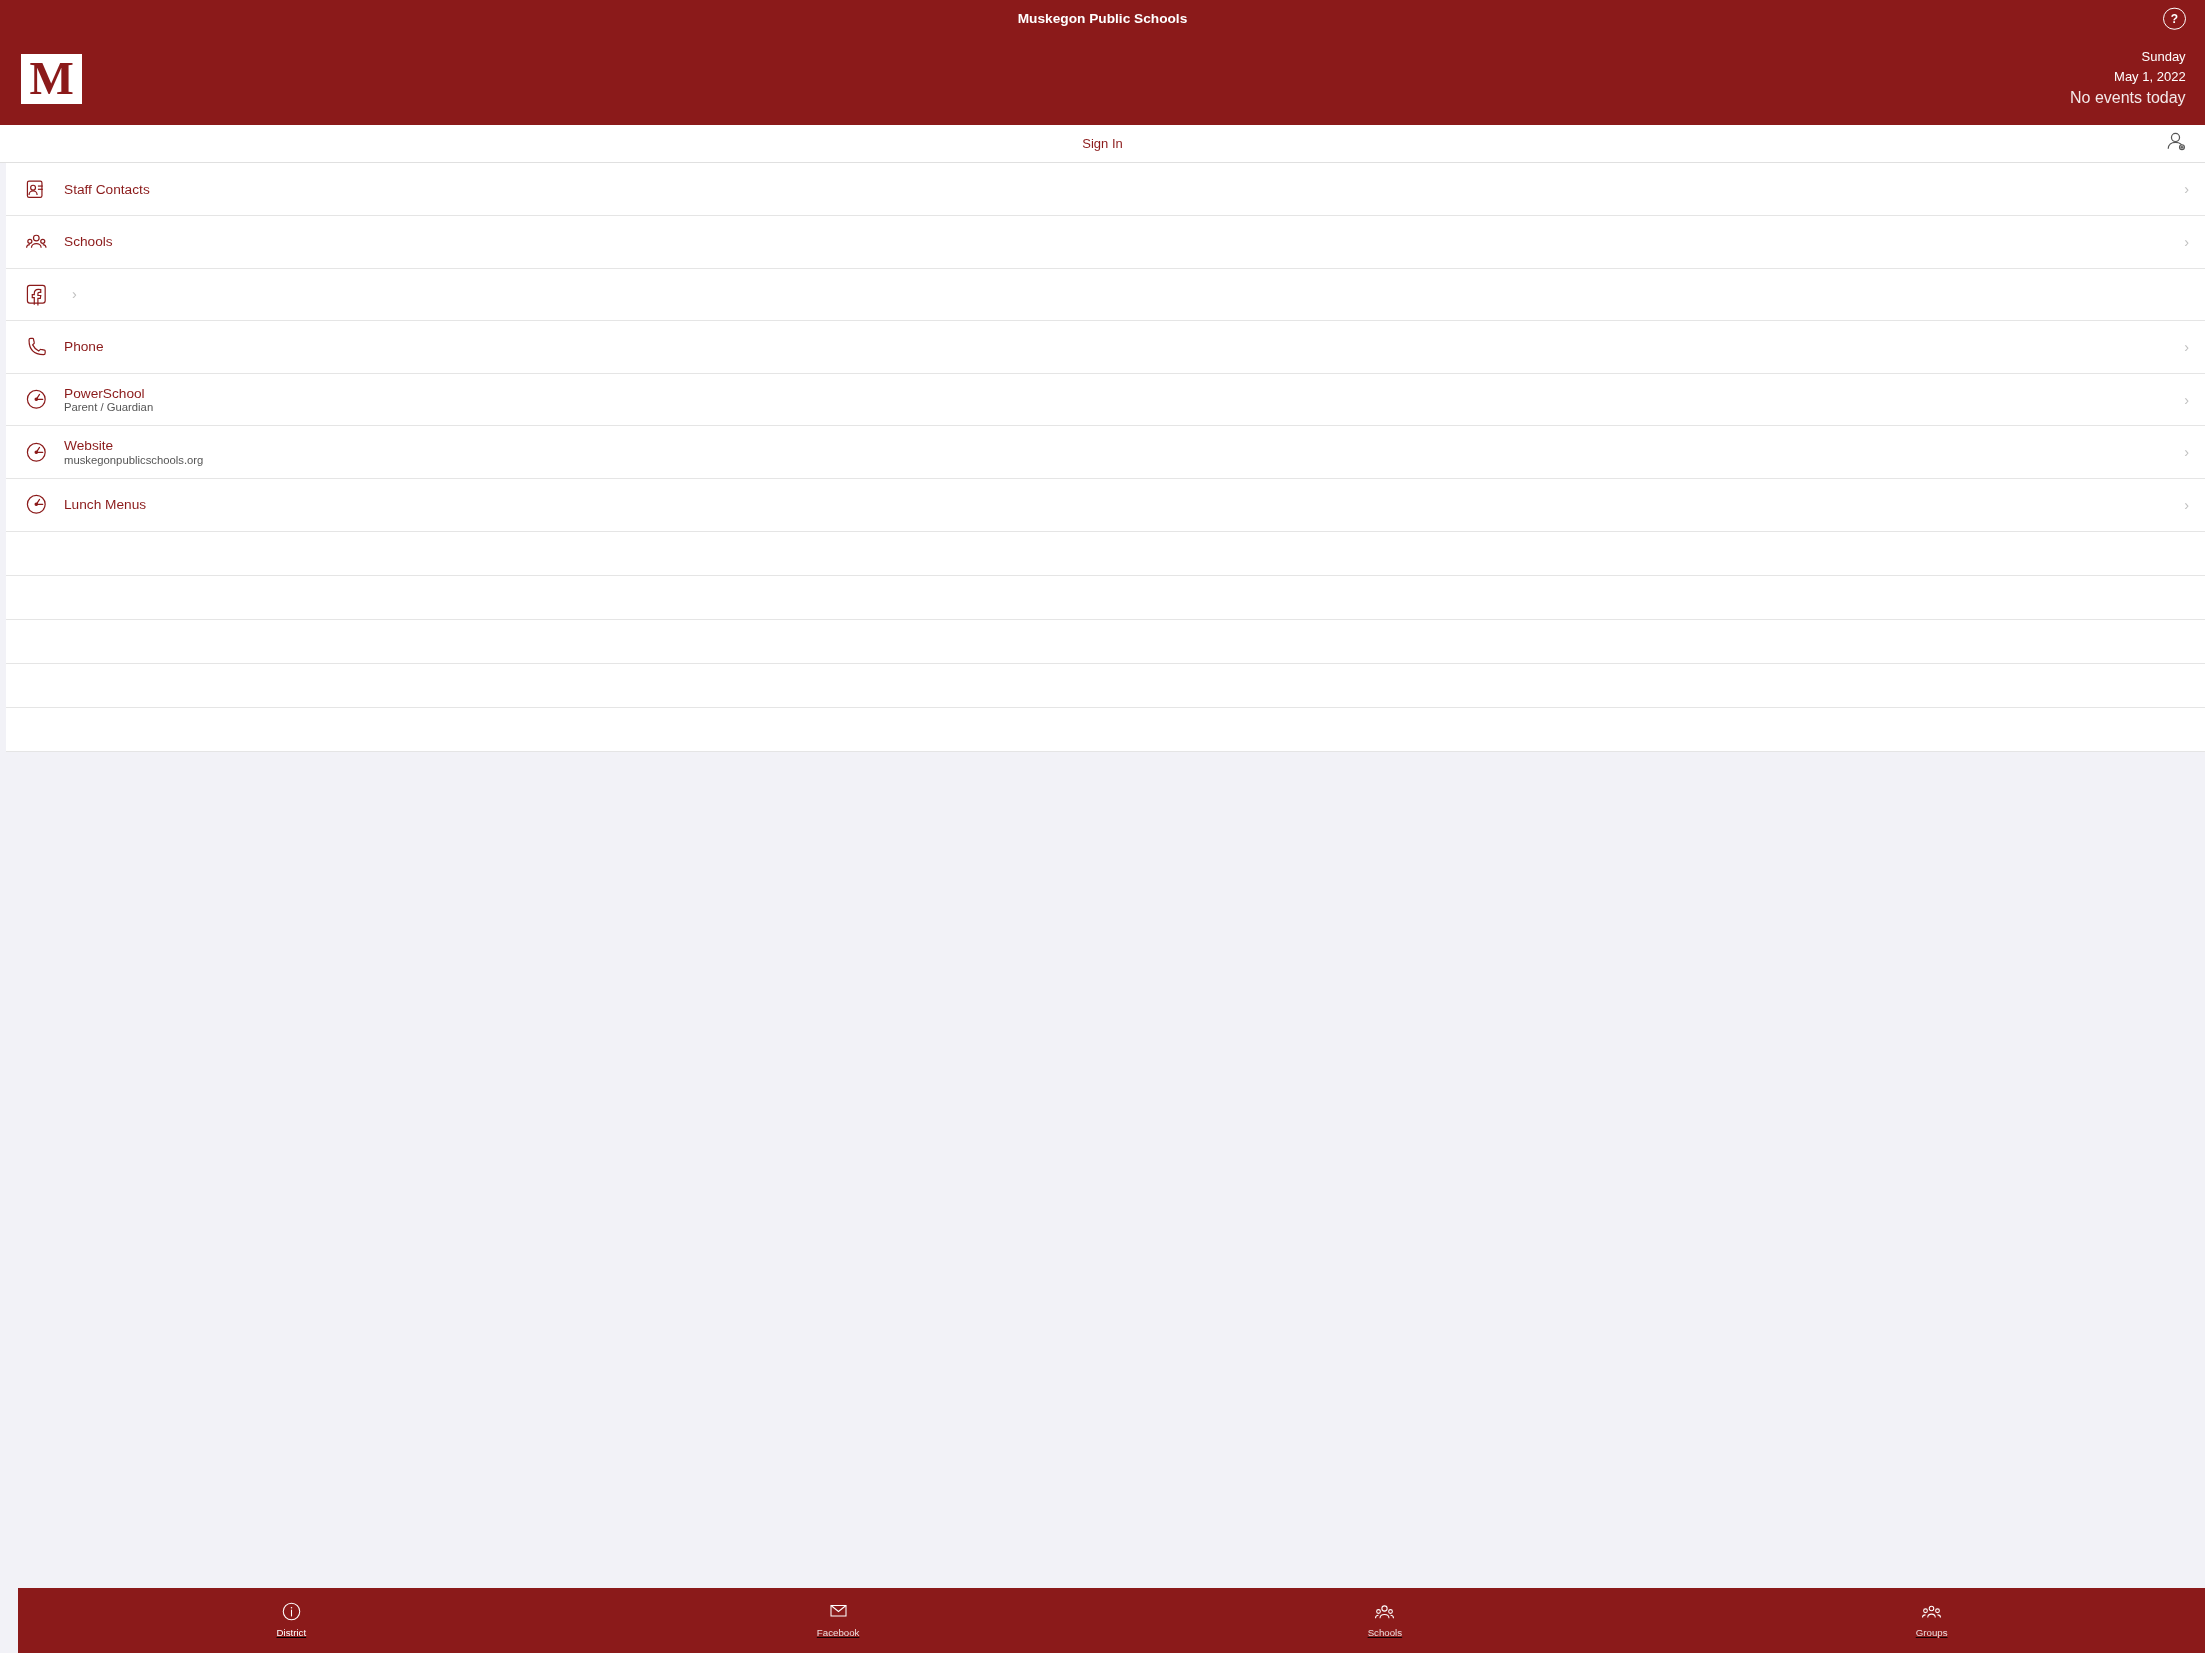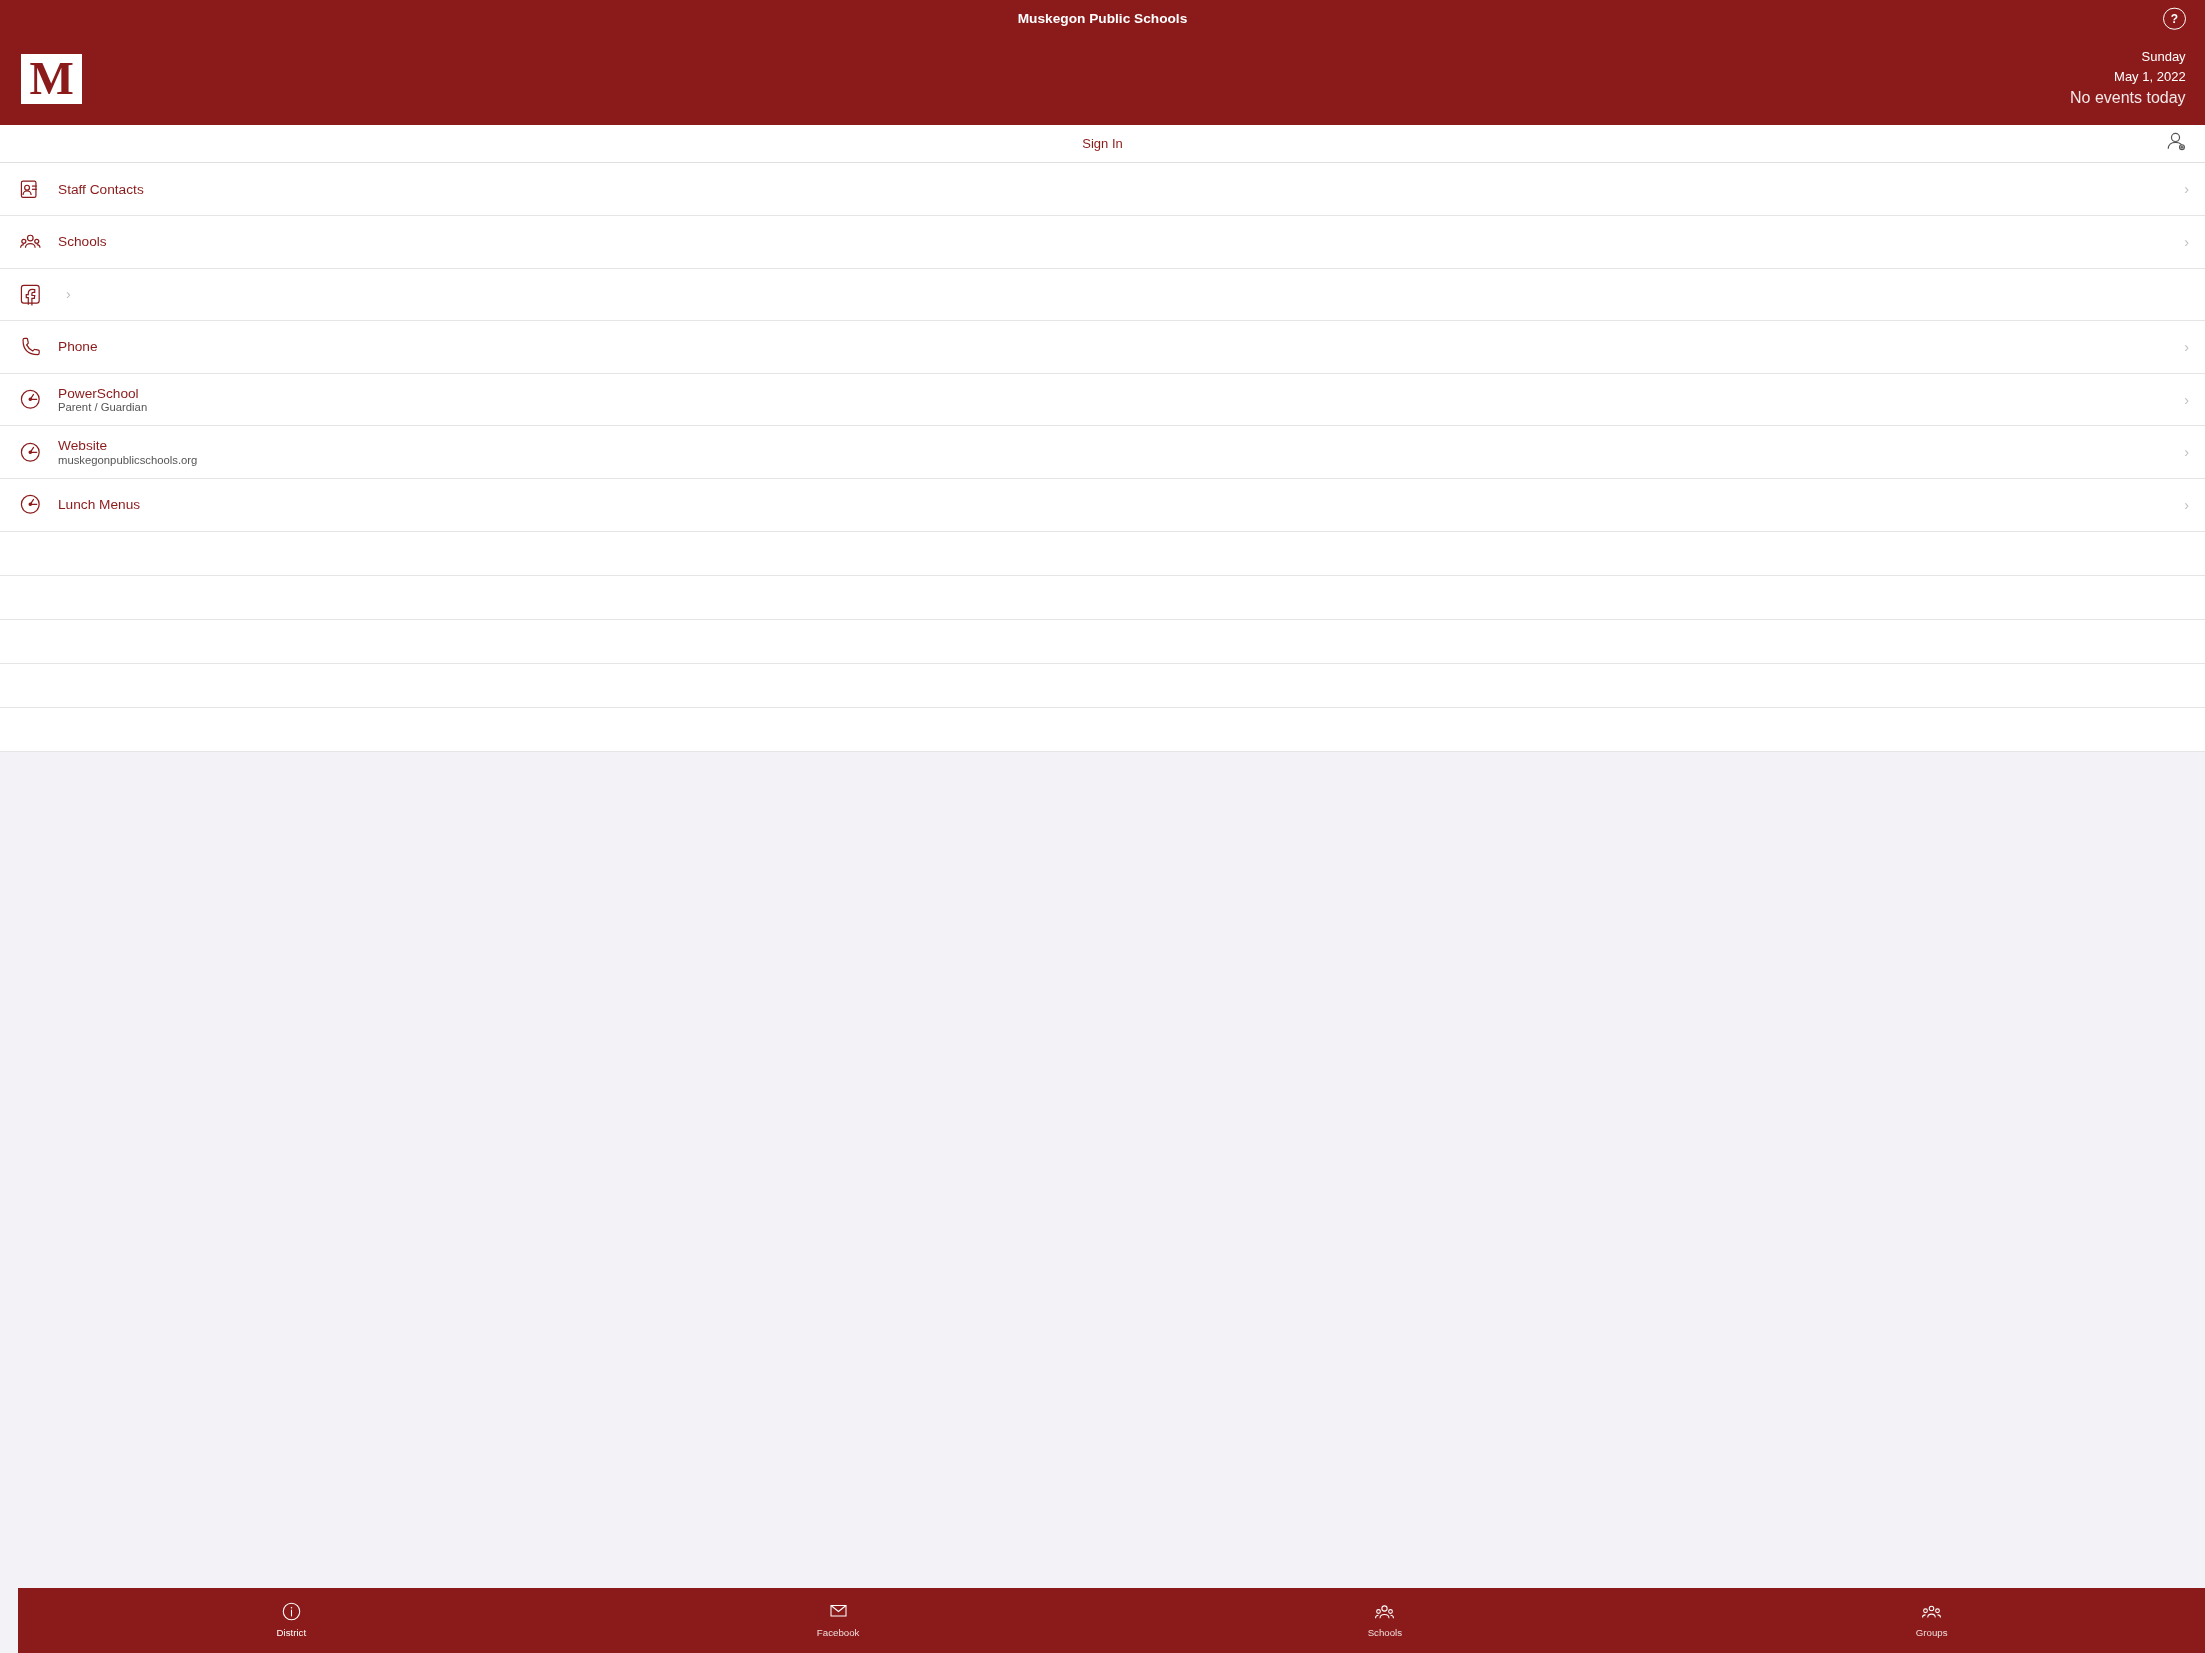--- a/index.html
+++ b/index.html
@@ -150,20 +150,21 @@
       position: fixed;
       bottom: 0;
       left: 18px;
       right: 0;
       background: #8b1a1a;
       display: flex;
       align-items: center;
       justify-content: space-around;
       padding: 9.7px 0 13px 0;
       height: 65px;
+      text-decoration: underline;
     }
     .tab-item {
       display: flex;
       flex-direction: column;
       align-items: center;
       gap: 3.2px;
       cursor: pointer;
       flex: 1;
     }
     .tab-icon {
@@ -187,20 +188,21 @@
       opacity: 0.85;
     }
     .tab-item.active .tab-label { opacity: 1; font-weight: 500; }
 
     
     .tab-spacer { height: 73px; }
 
     
     .content {
       overflow-y: auto;
+      padding-left: 6px;
     }
   </style>
 </head>
 <body>
 
 <div class="top-header">
   <span class="top-header-title">Muskegon Public Schools</span>
   <div class="top-header-help">
     <span>?</span>
   </div>

